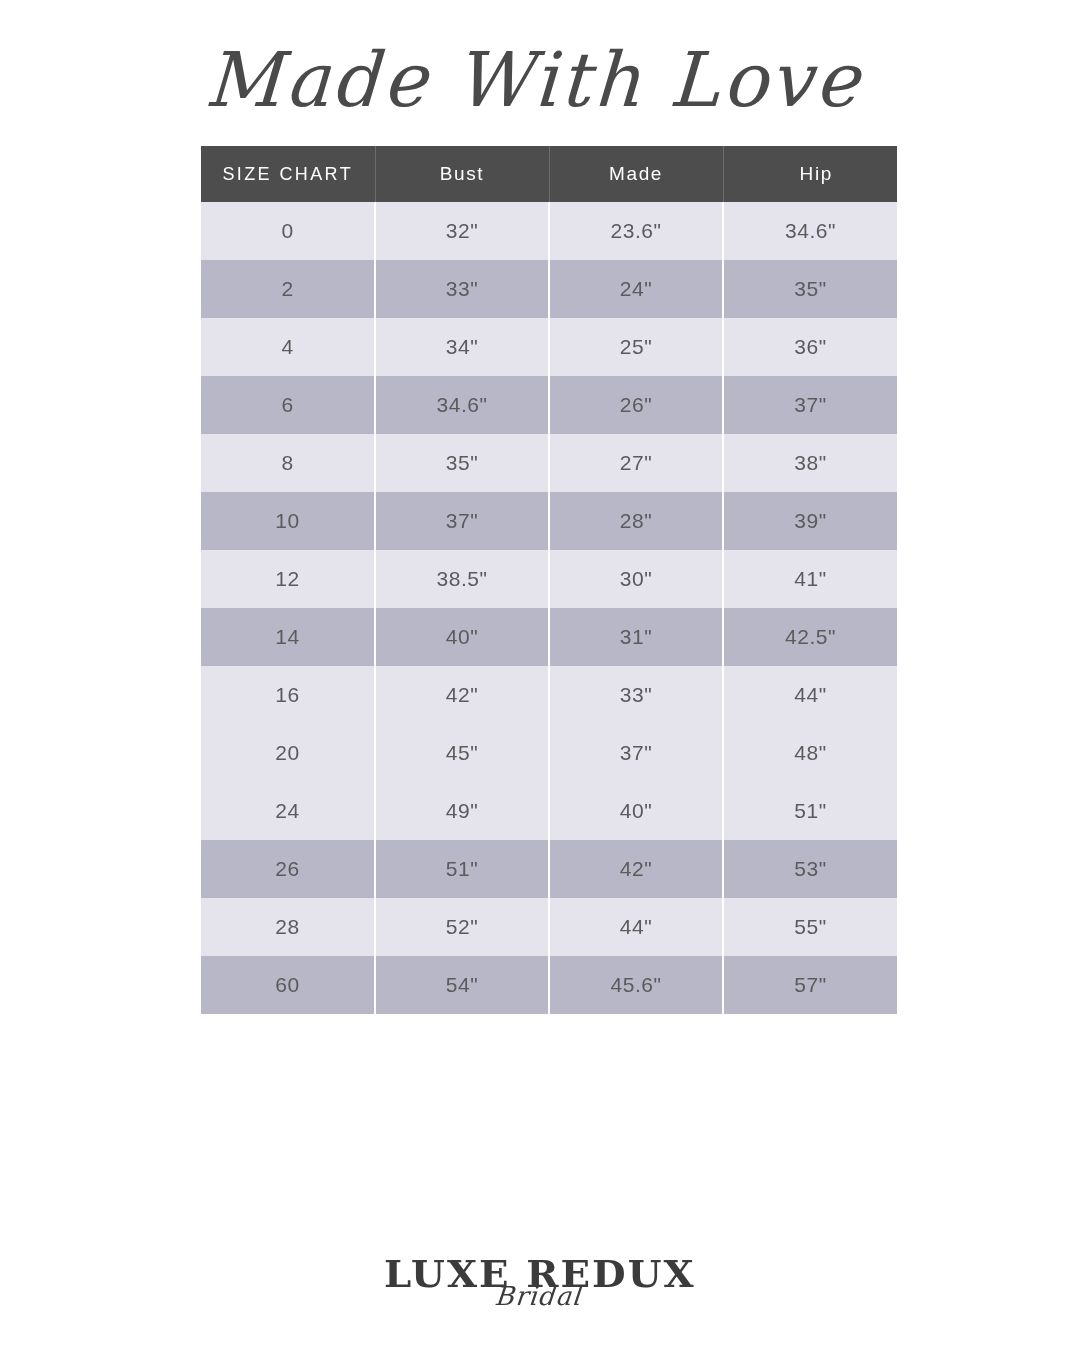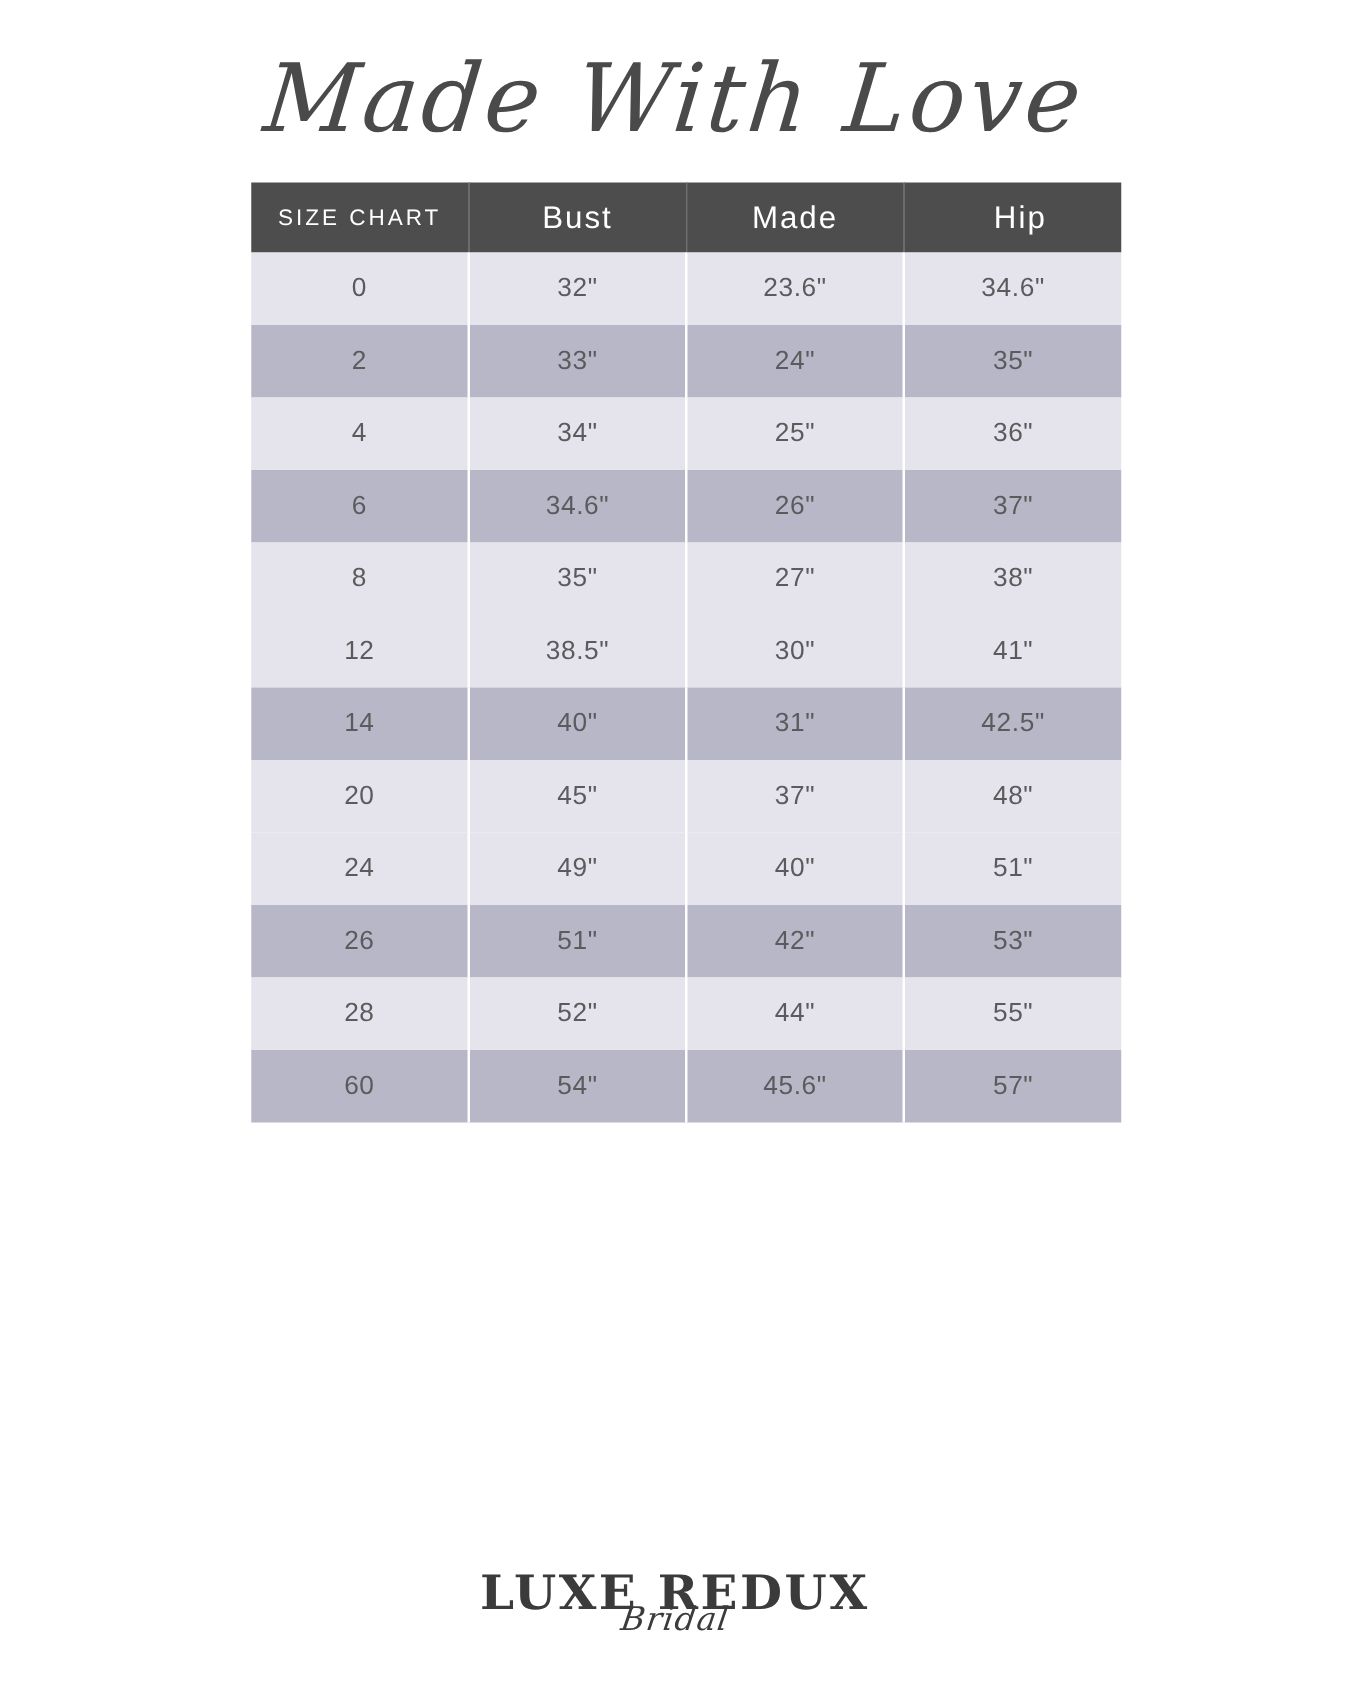--- a/index.html
+++ b/index.html
@@ -60,21 +60,21 @@
   table.size-chart td {
     text-align: center;
     vertical-align: middle;
     padding: 0;
   }
   table.size-chart thead th {
     height: 56px;
     background: #4d4d4d;
     color: #ffffff;
     font-weight: 400;
-    font-size: 25px;
+    font-size: 19px;
     letter-spacing: 1.6px;
     border-right: 1px solid #6d6d6d;
   }
   table.size-chart thead th:last-child {
     border-right: none;
     padding-left: 12px;
   }
   table.size-chart thead th.size-col {
     letter-spacing: 2.4px;
     font-size: 18px;
@@ -172,33 +172,45 @@
             <td>34.6"</td>
             <td>26"</td>
             <td>37"</td>
           </tr>
           <tr class="row-light">
             <td>8</td>
             <td>35"</td>
             <td>27"</td>
             <td>38"</td>
           </tr>
+          <tr class="row-dark">
+            <td>10</td>
+            <td>37"</td>
+            <td>28"</td>
+            <td>39"</td>
+          </tr>
           <tr class="row-light">
             <td>12</td>
             <td>38.5"</td>
             <td>30"</td>
             <td>41"</td>
           </tr>
           <tr class="row-dark">
             <td>14</td>
             <td>40"</td>
             <td>31"</td>
             <td>42.5"</td>
           </tr>
           <tr class="row-light">
+            <td>16</td>
+            <td>42"</td>
+            <td>33"</td>
+            <td>44"</td>
+          </tr>
+          <tr class="row-light">
             <td>20</td>
             <td>45"</td>
             <td>37"</td>
             <td>48"</td>
           </tr>
           <tr class="row-light">
             <td>24</td>
             <td>49"</td>
             <td>40"</td>
             <td>51"</td>

